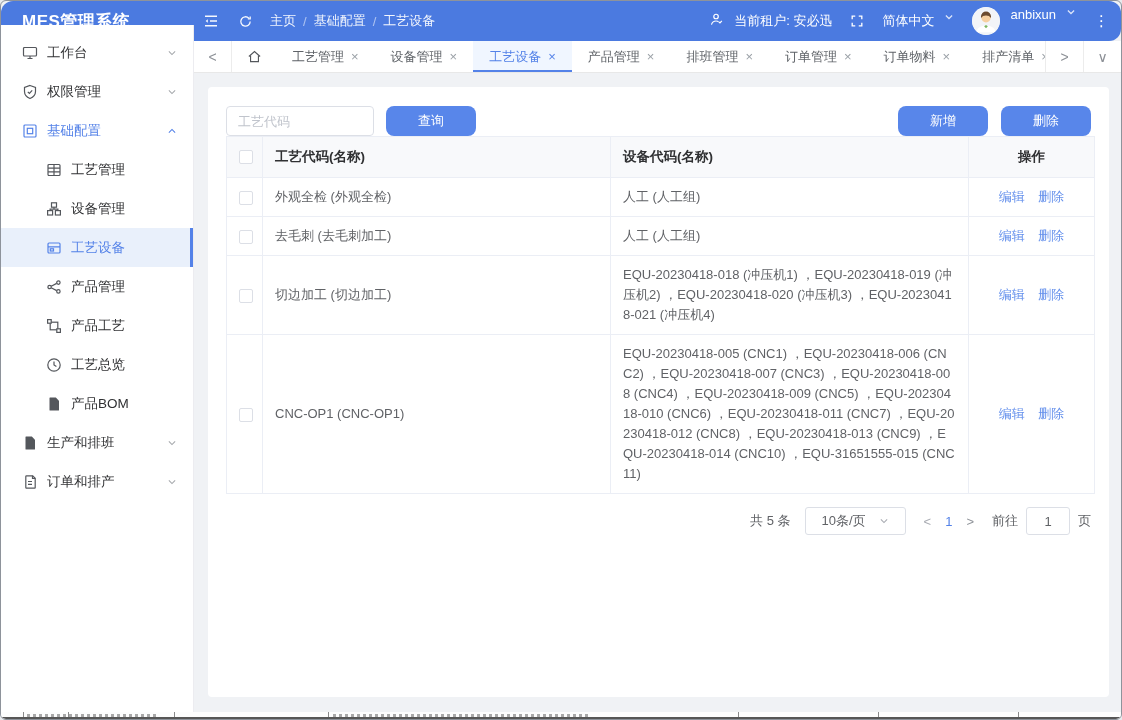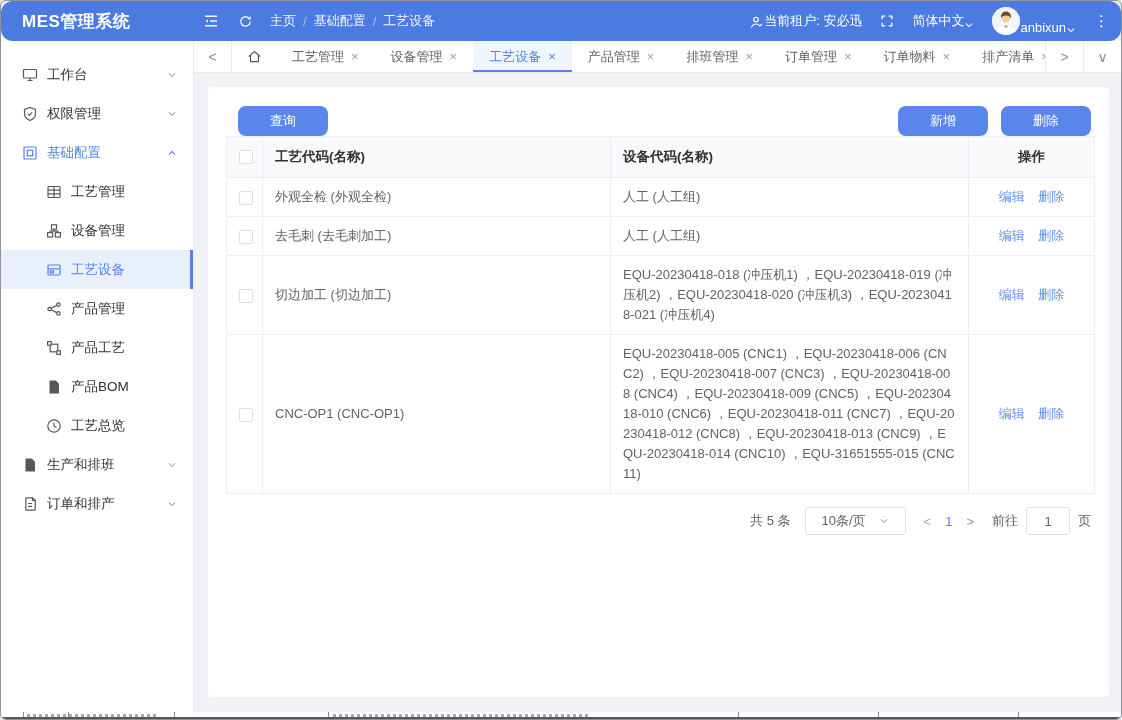--- a/index.html
+++ b/index.html
@@ -11,25 +11,25 @@
   .screen{position:relative;width:1122px;height:720px;border:1px solid #8e939b;border-radius:6px;
     overflow:hidden;background:var(--page-bg);}
   
   .topbar{position:absolute;left:0;top:0;right:0;height:40px;background:var(--header-bg);
     display:flex;align-items:center;color:#fff;border-radius:12px;}
   .logo{width:193px;padding-left:21px;font-size:17px;font-weight:bold;letter-spacing:.5px;flex:none}
   .tb-ico{width:34px;display:flex;justify-content:center;align-items:center;color:rgba(255,255,255,.95);cursor:pointer}
   .breadcrumb{margin-left:8px;font-size:13px;color:rgba(255,255,255,.92);display:flex;gap:7px;align-items:center}
   .breadcrumb .sep{color:rgba(255,255,255,.55)}
   .tb-right{margin-left:auto;display:flex;align-items:center;padding-right:12px;font-size:13px}
-  .tb-right .grp{display:flex;align-items:flex-end;gap:0;margin-left:18px;cursor:pointer}
+  .tb-right .grp{display:flex;align-items:flex-start;gap:10px;margin-left:18px;cursor:pointer}
   .avatar{width:28px;height:28px;border-radius:50%;overflow:hidden;background:#eef1f6;display:flex}
   .chev{display:flex;color:rgba(255,255,255,.8)}
   
-  .sidebar{position:absolute;left:0;top:40px;bottom:7px;width:193px;background:#fff;padding-top:14px;border-right:1px solid #ececf0}
+  .sidebar{position:absolute;left:0;top:24px;bottom:7px;width:193px;background:#fff;padding-top:8px;border-right:1px solid #ececf0}
   .s-item,.s-sub{height:39px;display:flex;align-items:center;font-size:13.5px;color:#303133;cursor:pointer}
   .s-item{padding:0 16px 0 21px}
   .s-sub{padding-left:45px;padding-right:16px}
   .s-ico{width:16px;height:16px;margin-right:9px;color:#54575c;display:flex;flex:none}
   .s-label{flex:1;white-space:nowrap}
   .s-arrow{color:#a6a9ad;display:flex}
   .s-item.expanded,.s-item.expanded .s-ico,.s-item.expanded .s-arrow{color:var(--accent)}
   .s-arrow.up svg{transform:rotate(180deg)}
   .s-sub.active{background:var(--sidebar-active-bg);color:var(--accent);border-right:3px solid var(--accent)}
   .s-sub.active .s-ico{color:var(--accent)}
@@ -250,34 +250,34 @@
         <svg width="16" height="16" viewBox="0 0 16 16" fill="none" stroke="currentColor" stroke-width="1.2">
           <rect x="4.2" y="4.2" width="7.6" height="7.6"></rect>
             <rect x="1.6" y="1.6" width="3.6" height="3.6" fill="#fff"></rect>
             <rect x="10.8" y="10.8" width="3.6" height="3.6" fill="#fff"></rect>
         </svg>
       </span>
       <span class="s-label">产品工艺</span>
     </div>
     <div class="s-sub">
       <span class="s-ico">
+        <svg width="16" height="16" viewBox="0 0 16 16" fill="none" stroke="currentColor" stroke-width="1.2">
+          <circle cx="8" cy="8" r="6.2"></circle>
+            <path d="M8 4.6V8l2.4 1.5"></path>
+        </svg>
+      </span>
+      <span class="s-label">工艺总览</span>
+    </div>
+    <div class="s-sub">
+      <span class="s-ico">
         <svg width="16" height="16" viewBox="0 0 16 16">
           <path d="M4 1.5h5.8l3.2 3.2V14a.5.5 0 0 1-.5.5H4a.5.5 0 0 1-.5-.5V2a.5.5 0 0 1 .5-.5z" fill="currentColor"></path>
         </svg>
       </span>
       <span class="s-label">产品BOM</span>
-    </div>
-    <div class="s-sub">
-      <span class="s-ico">
-        <svg width="16" height="16" viewBox="0 0 16 16" fill="none" stroke="currentColor" stroke-width="1.2">
-          <circle cx="8" cy="8" r="6.2"></circle>
-            <path d="M8 4.6V8l2.4 1.5"></path>
-        </svg>
-      </span>
-      <span class="s-label">工艺总览</span>
     </div>
 
     <div class="s-item">
       <span class="s-ico">
         <svg width="16" height="16" viewBox="0 0 16 16">
           <path d="M4 1.5h5.8l3.2 3.2V14a.5.5 0 0 1-.5.5H4a.5.5 0 0 1-.5-.5V2a.5.5 0 0 1 .5-.5z" fill="currentColor"></path>
         </svg>
       </span>
       <span class="s-label">生产和排班</span>
       <span class="s-arrow">
@@ -349,20 +349,21 @@
 
       </div>
       <div class="tnav r">&gt;</div>
       <div class="tnav d">∨</div>
     </div>
 
     <div class="content">
       <div class="card">
 
         <div class="toolbar">
+          <input class="search-input" type="text" placeholder="工艺代码" style="">
           <button class="btn search">查询</button>
           <span class="spacer"></span>
           <button class="btn">新增</button>
           <button class="btn del">删除</button>
         </div>
 
         <table>
           <colgroup>
               <col style="width:36px">
               <col style="width:348px">

